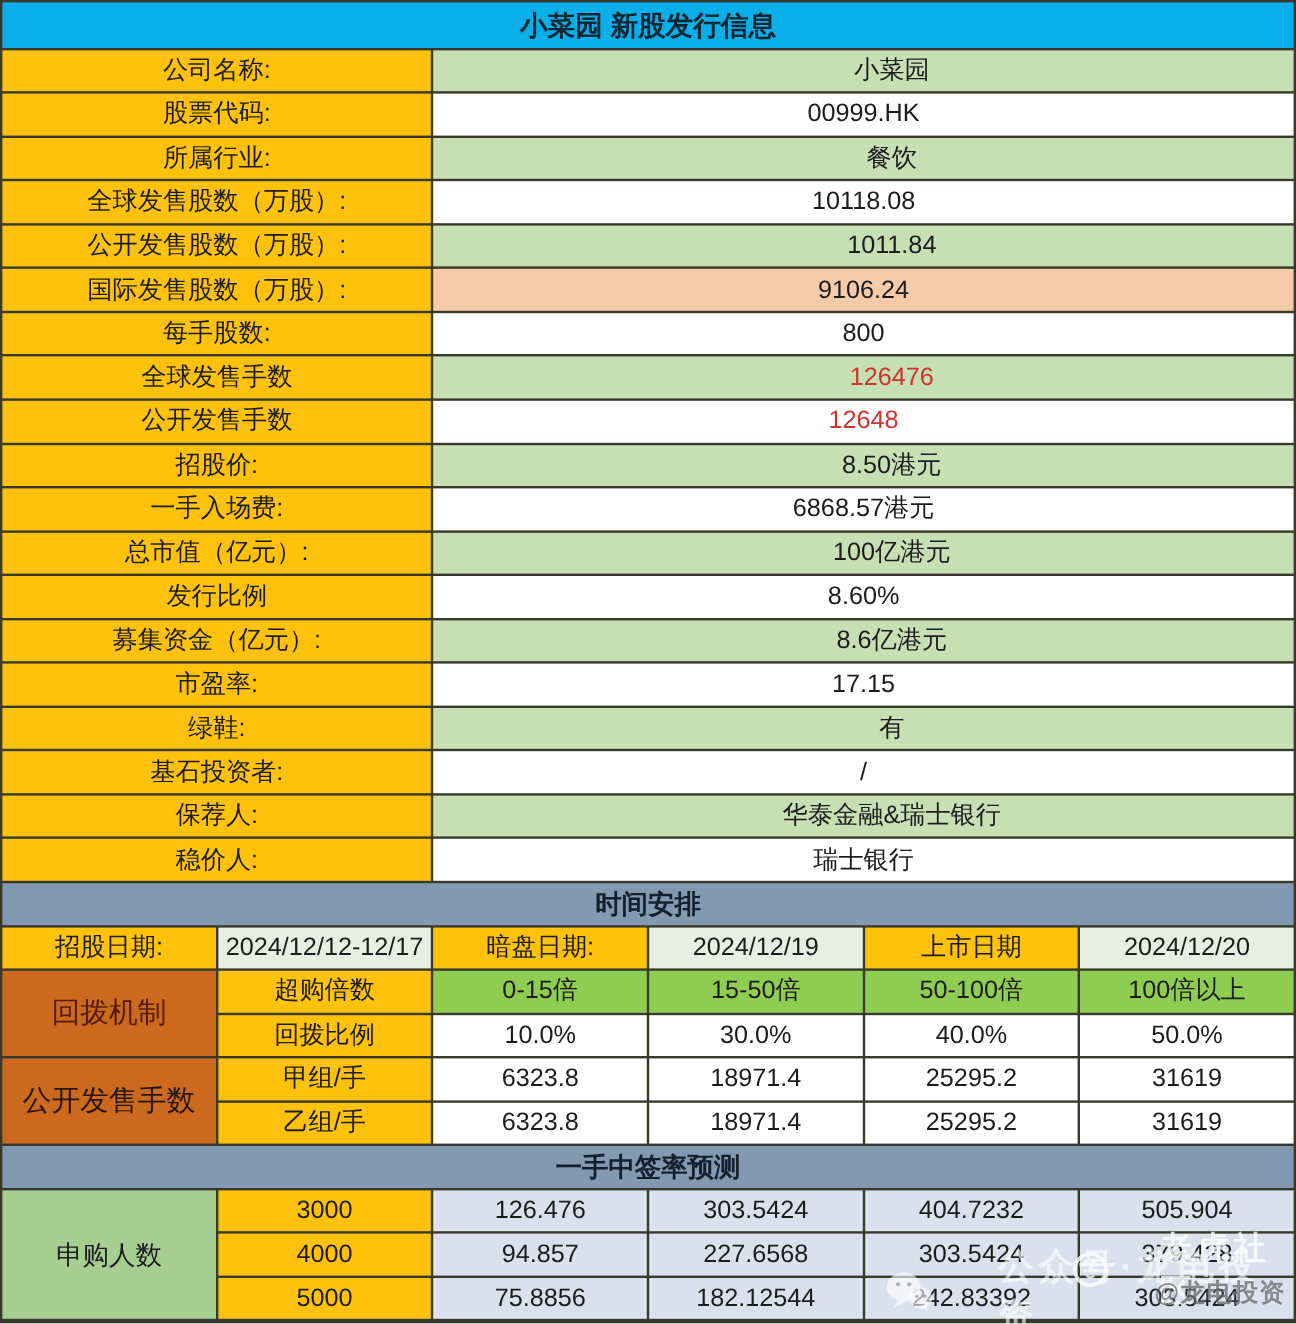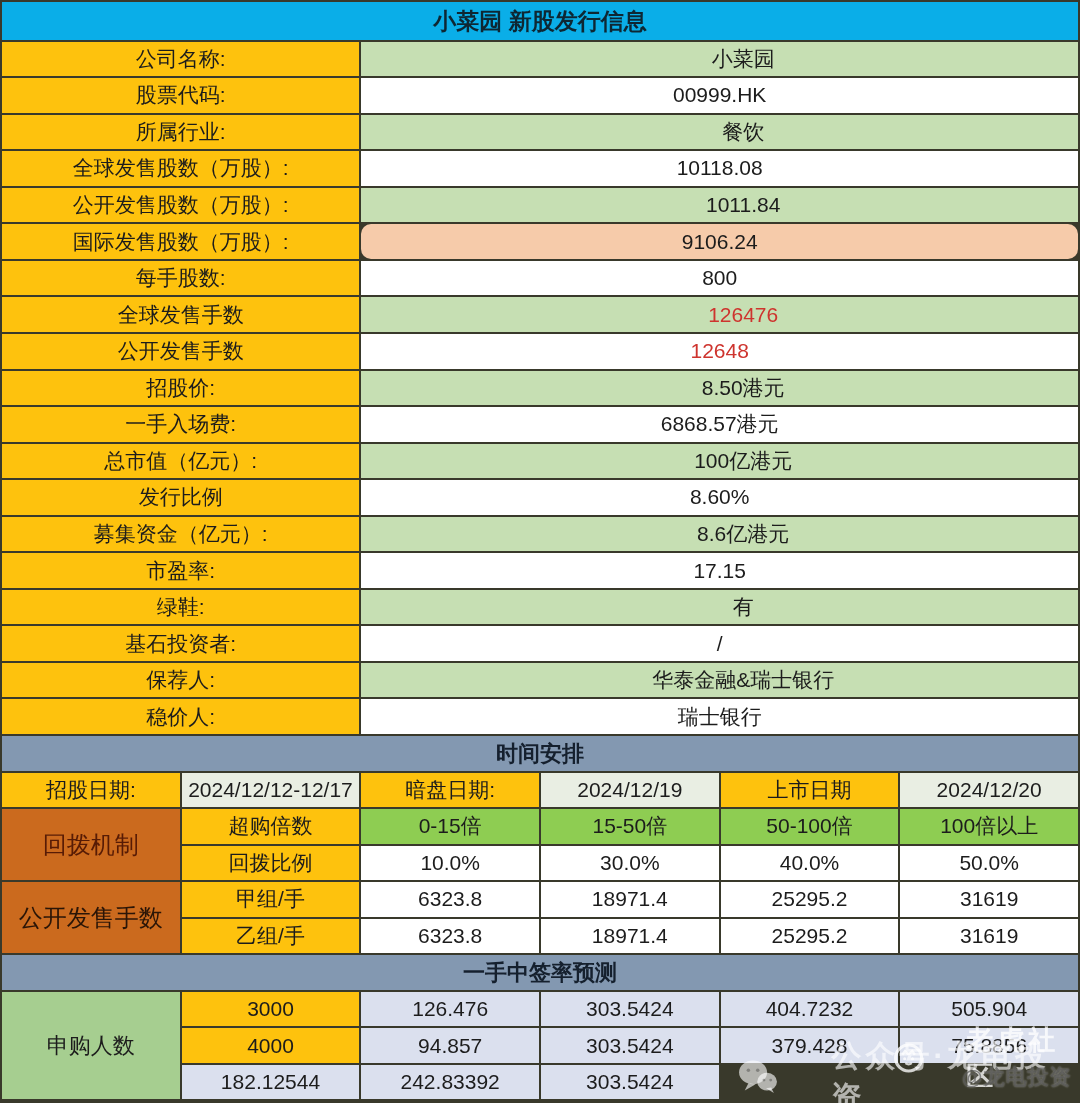--- a/index.html
+++ b/index.html
@@ -18,21 +18,21 @@
   .full{grid-column:1/-1}
   .sp2{grid-column:span 2}
   .sp4{grid-column:span 4}
   .rs2{grid-row:span 2}
   .rs3{grid-row:span 3}
   .c-title{background:var(--title-bg);font-weight:bold;font-size:23px;color:var(--title-ink);}
   .c-section{background:var(--section);font-weight:bold;font-size:22px;color:#15202e;}
   .c-label{background:var(--label-bg);}
   .bg-green,.c-green{background:var(--green);padding-left:47px;}
   .bg-white,.c-white{background:#ffffff;}
-  .bg-peach{background:var(--peach);border-radius:10px;}
+  .bg-peach{background:var(--peach);}
   .c-date{background:var(--date);}
   .c-bright{background:var(--bright);}
   .c-lavender{background:var(--lavender);}
   .c-group{background:var(--group-orange);font-size:24px;}
   .g-0{color:var(--group-ink);}
   .g-1{color:#2a1507;}
   .c-subgroup{background:var(--subgreen);font-size:22px;}
   .red{color:var(--red);}
   
   .wm{position:absolute;z-index:5;pointer-events:none;display:flex;align-items:center;}
@@ -120,22 +120,24 @@
       <div class="cell c-white">31619</div>
       <div class="cell c-section full">一手中签率预测</div>
       <div class="cell c-subgroup rs3">申购人数</div>
       <div class="cell c-label">3000</div>
       <div class="cell c-lavender">126.476</div>
       <div class="cell c-lavender">303.5424</div>
       <div class="cell c-lavender">404.7232</div>
       <div class="cell c-lavender">505.904</div>
       <div class="cell c-label">4000</div>
       <div class="cell c-lavender">94.857</div>
+      <div class="cell c-lavender">227.6568</div>
       <div class="cell c-lavender">303.5424</div>
       <div class="cell c-lavender">379.428</div>
+      <div class="cell c-label">5000</div>
       <div class="cell c-lavender">75.8856</div>
       <div class="cell c-lavender">182.12544</div>
       <div class="cell c-lavender">242.83392</div>
       <div class="cell c-lavender">303.5424</div>
     </div>
 
   <div class="wm wm-tiger">
     <span class="ico">
       <svg viewBox="0 0 24 24" fill="none">
         <circle cx="12" cy="12" r="10" stroke="currentColor" stroke-width="2.4"></circle>

